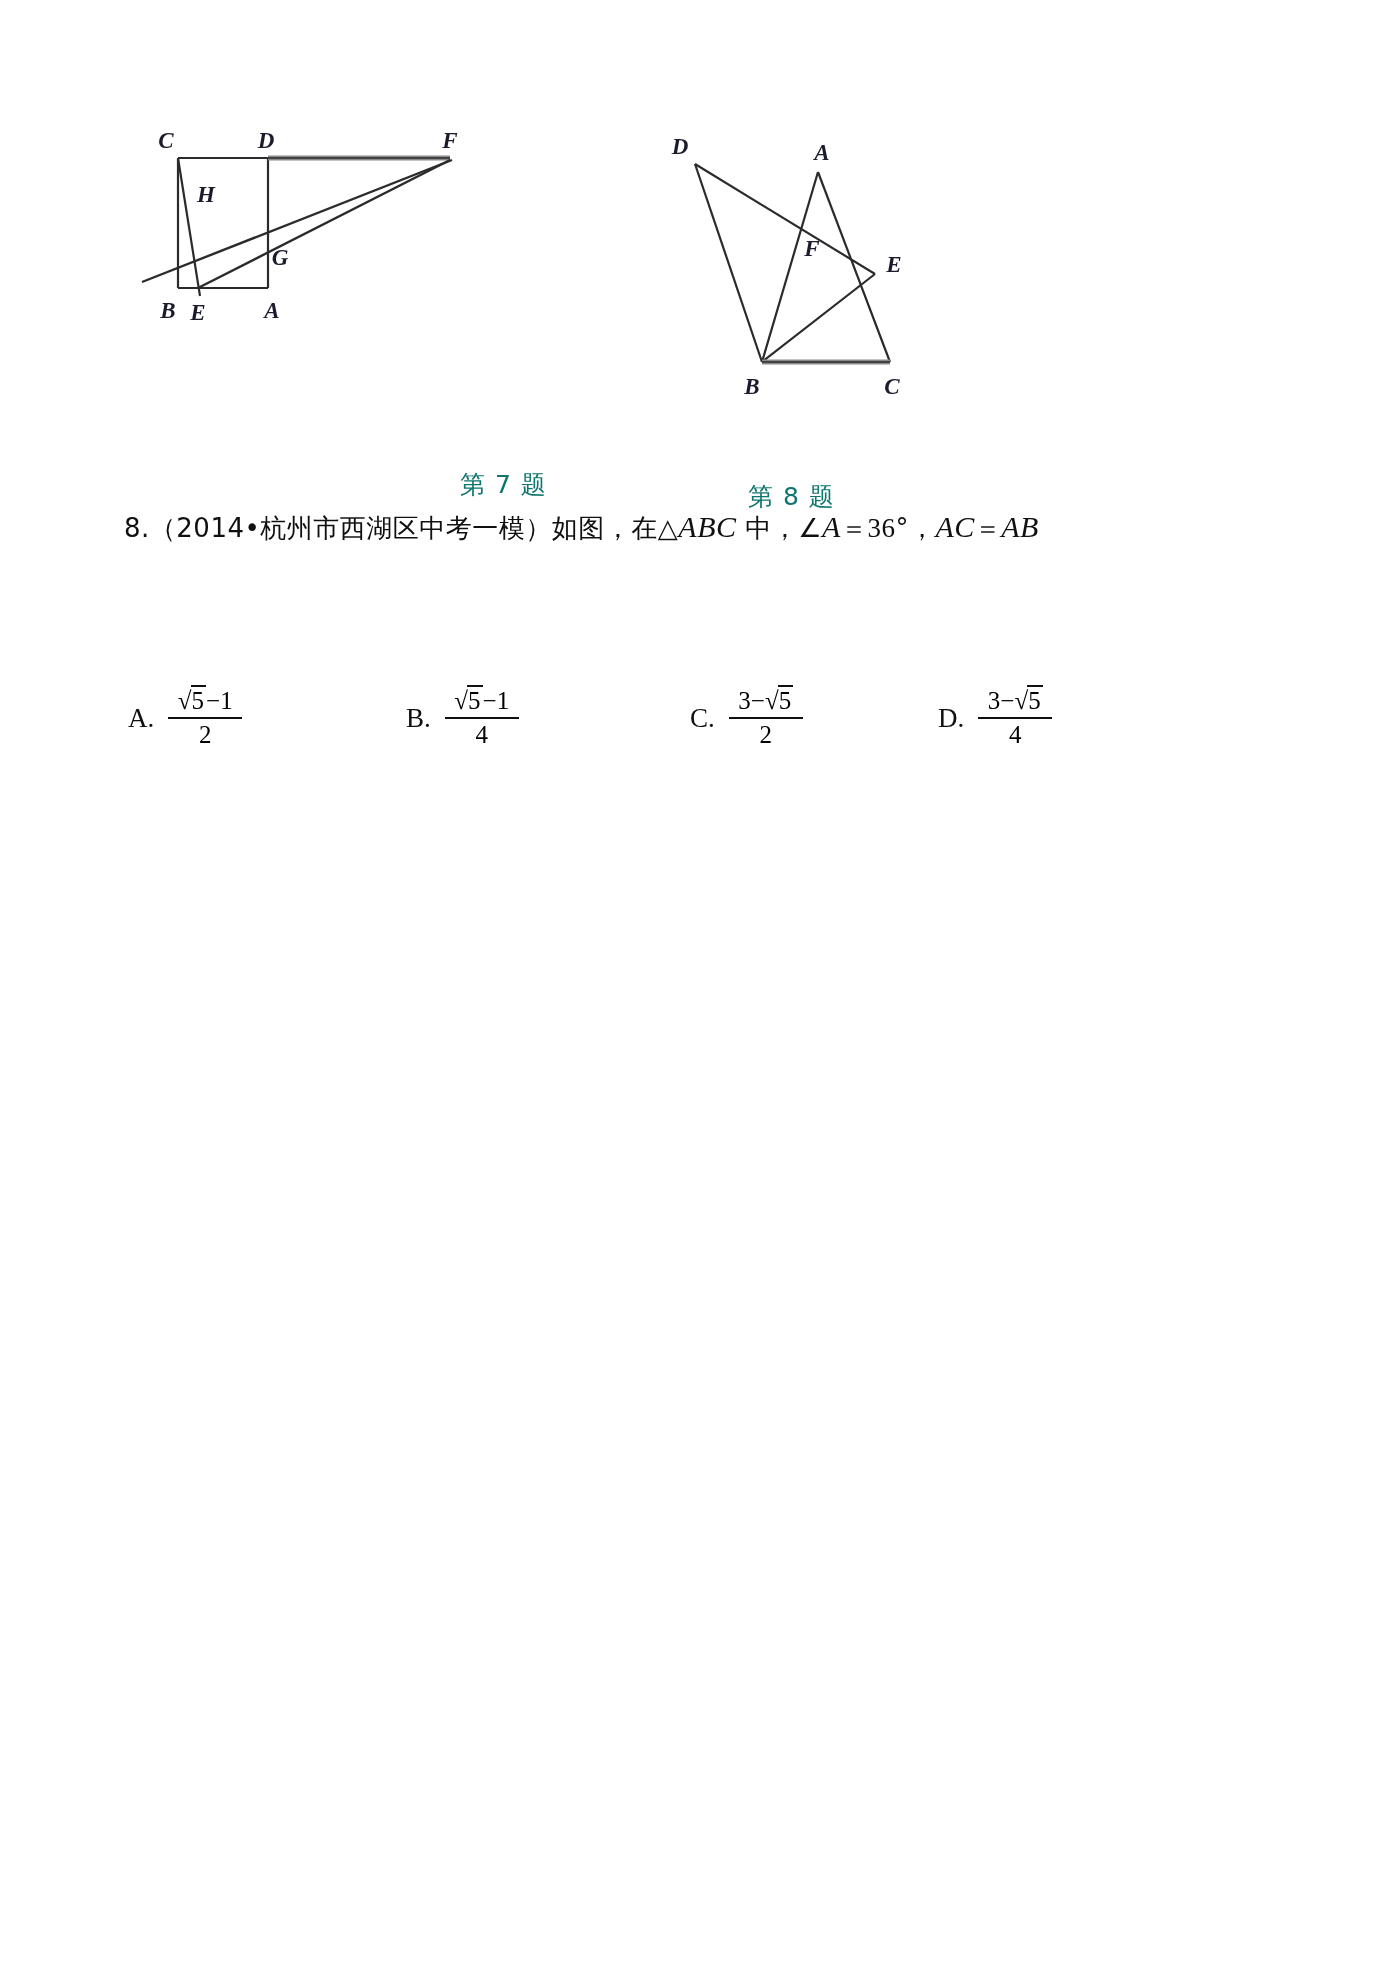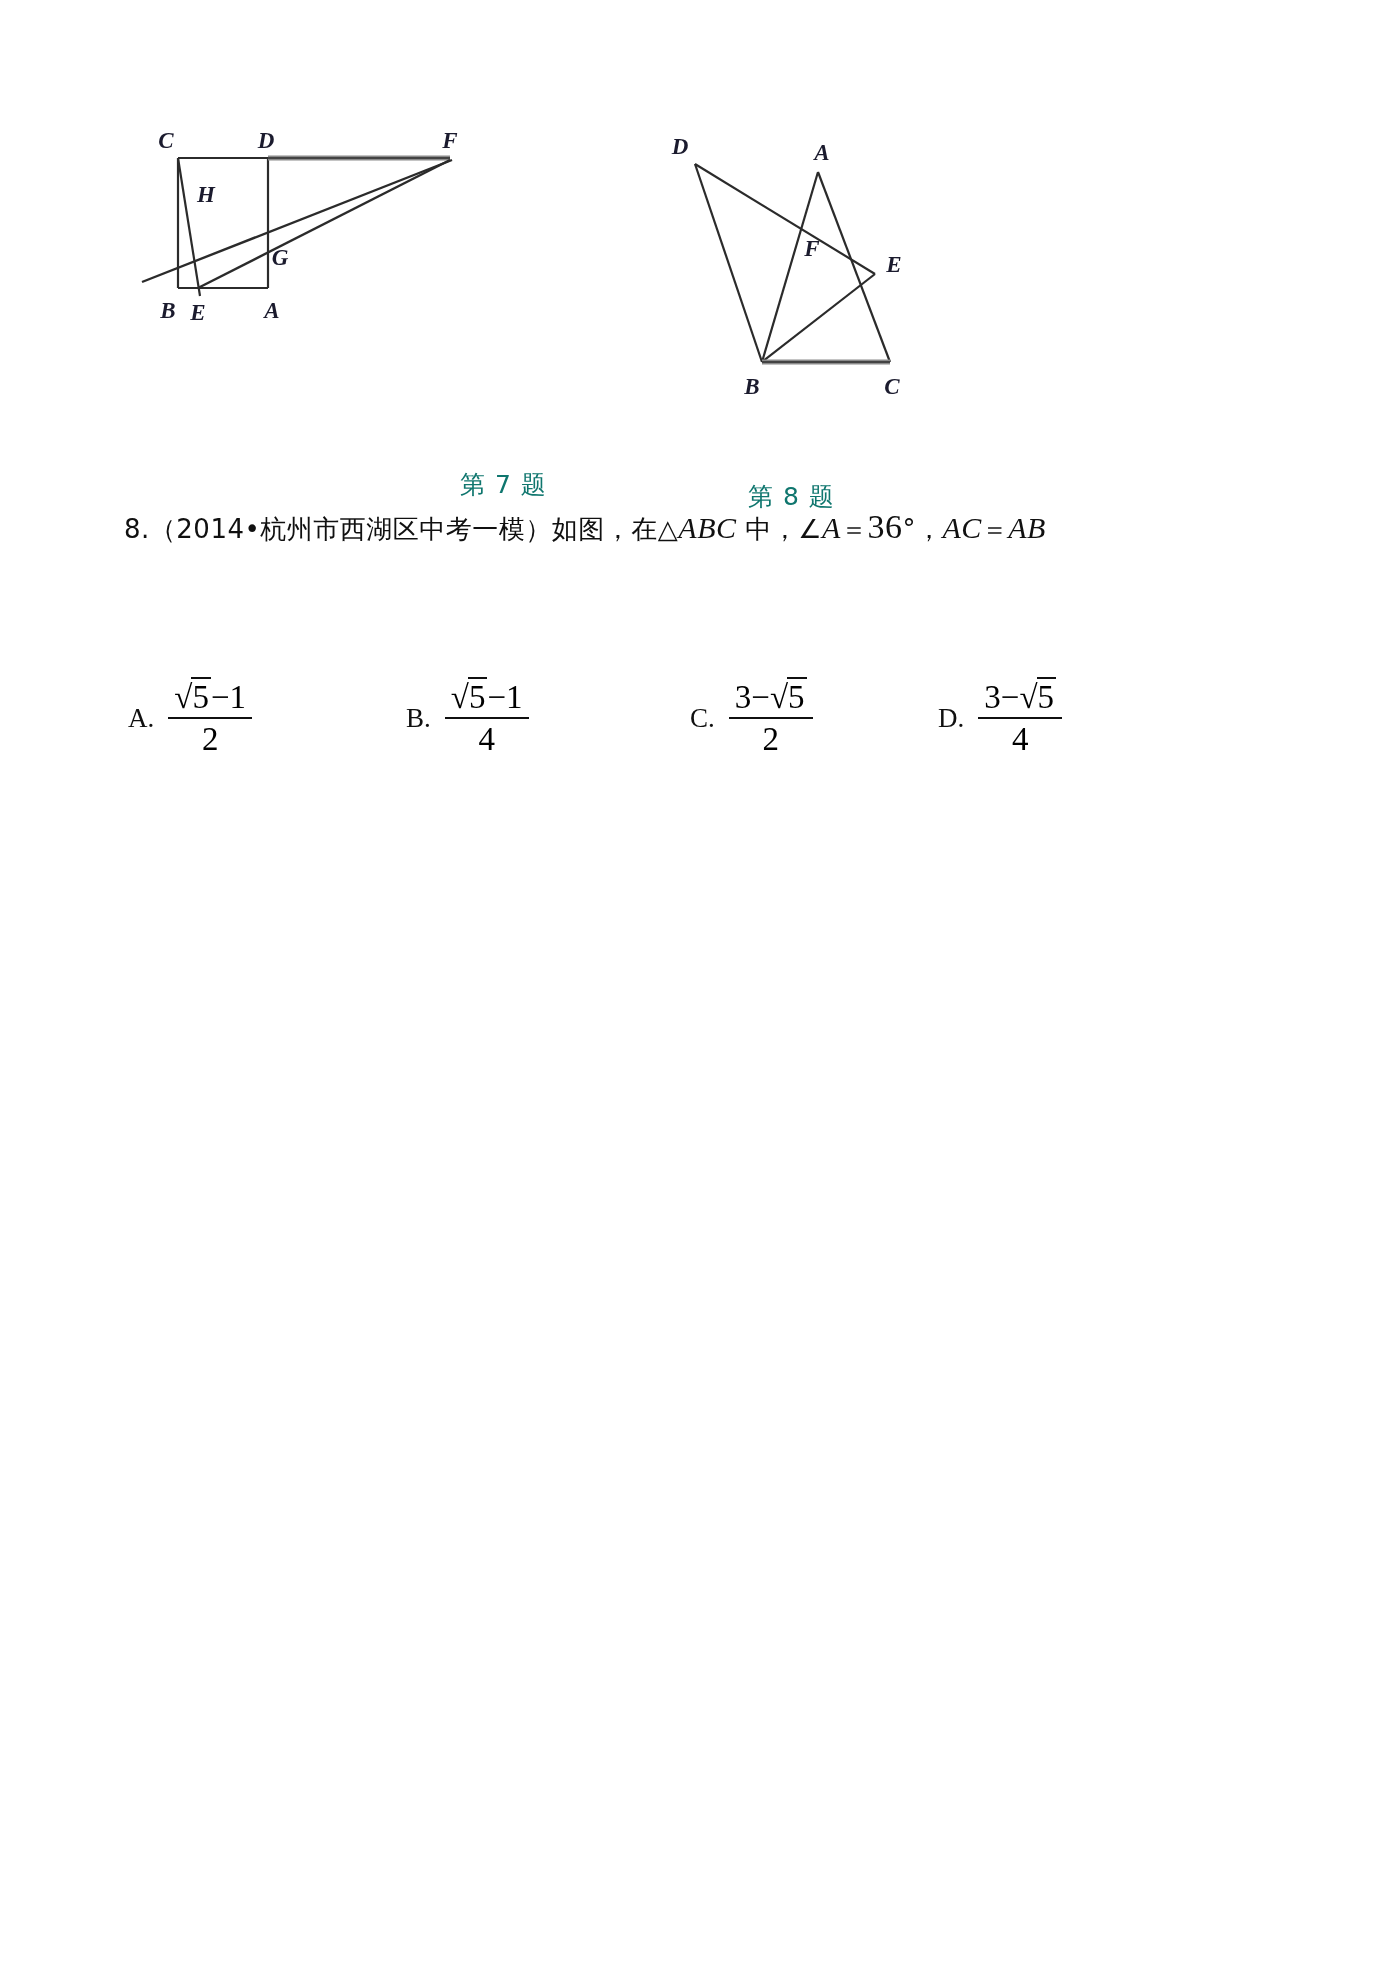--- a/index.html
+++ b/index.html
@@ -74,21 +74,21 @@
     white-space: nowrap;
     letter-spacing: 0.5px;
   }
   .ptext-line .mi {
     font-family: "Liberation Serif", "DejaVu Serif", serif;
     font-style: italic;
     font-size: 30px;
   }
   .ptext-line .mn {
     font-family: "Liberation Serif", "DejaVu Serif", serif;
-    font-size: 34px;
+    font-size: 27px;
   }
 
   
   .choices {
     position: absolute;
     left: 128px;
     top: 678px;
     width: 1130px;
     height: 90px;
   }
@@ -102,21 +102,21 @@
     font-family: "Liberation Serif", "DejaVu Serif", serif;
     font-size: 27px;
     margin-right: 14px;
     color: #101010;
   }
   .frac {
     display: inline-flex;
     flex-direction: column;
     align-items: center;
     font-family: "Liberation Serif", "DejaVu Serif", serif;
-    font-size: 33px;
+    font-size: 25px;
     line-height: 1.05;
   }
   .frac .num {
     padding: 0 6px 2px 6px;
     white-space: nowrap;
   }
   .frac .bar {
     width: 100%;
     min-width: 74px;
     height: 2px;

